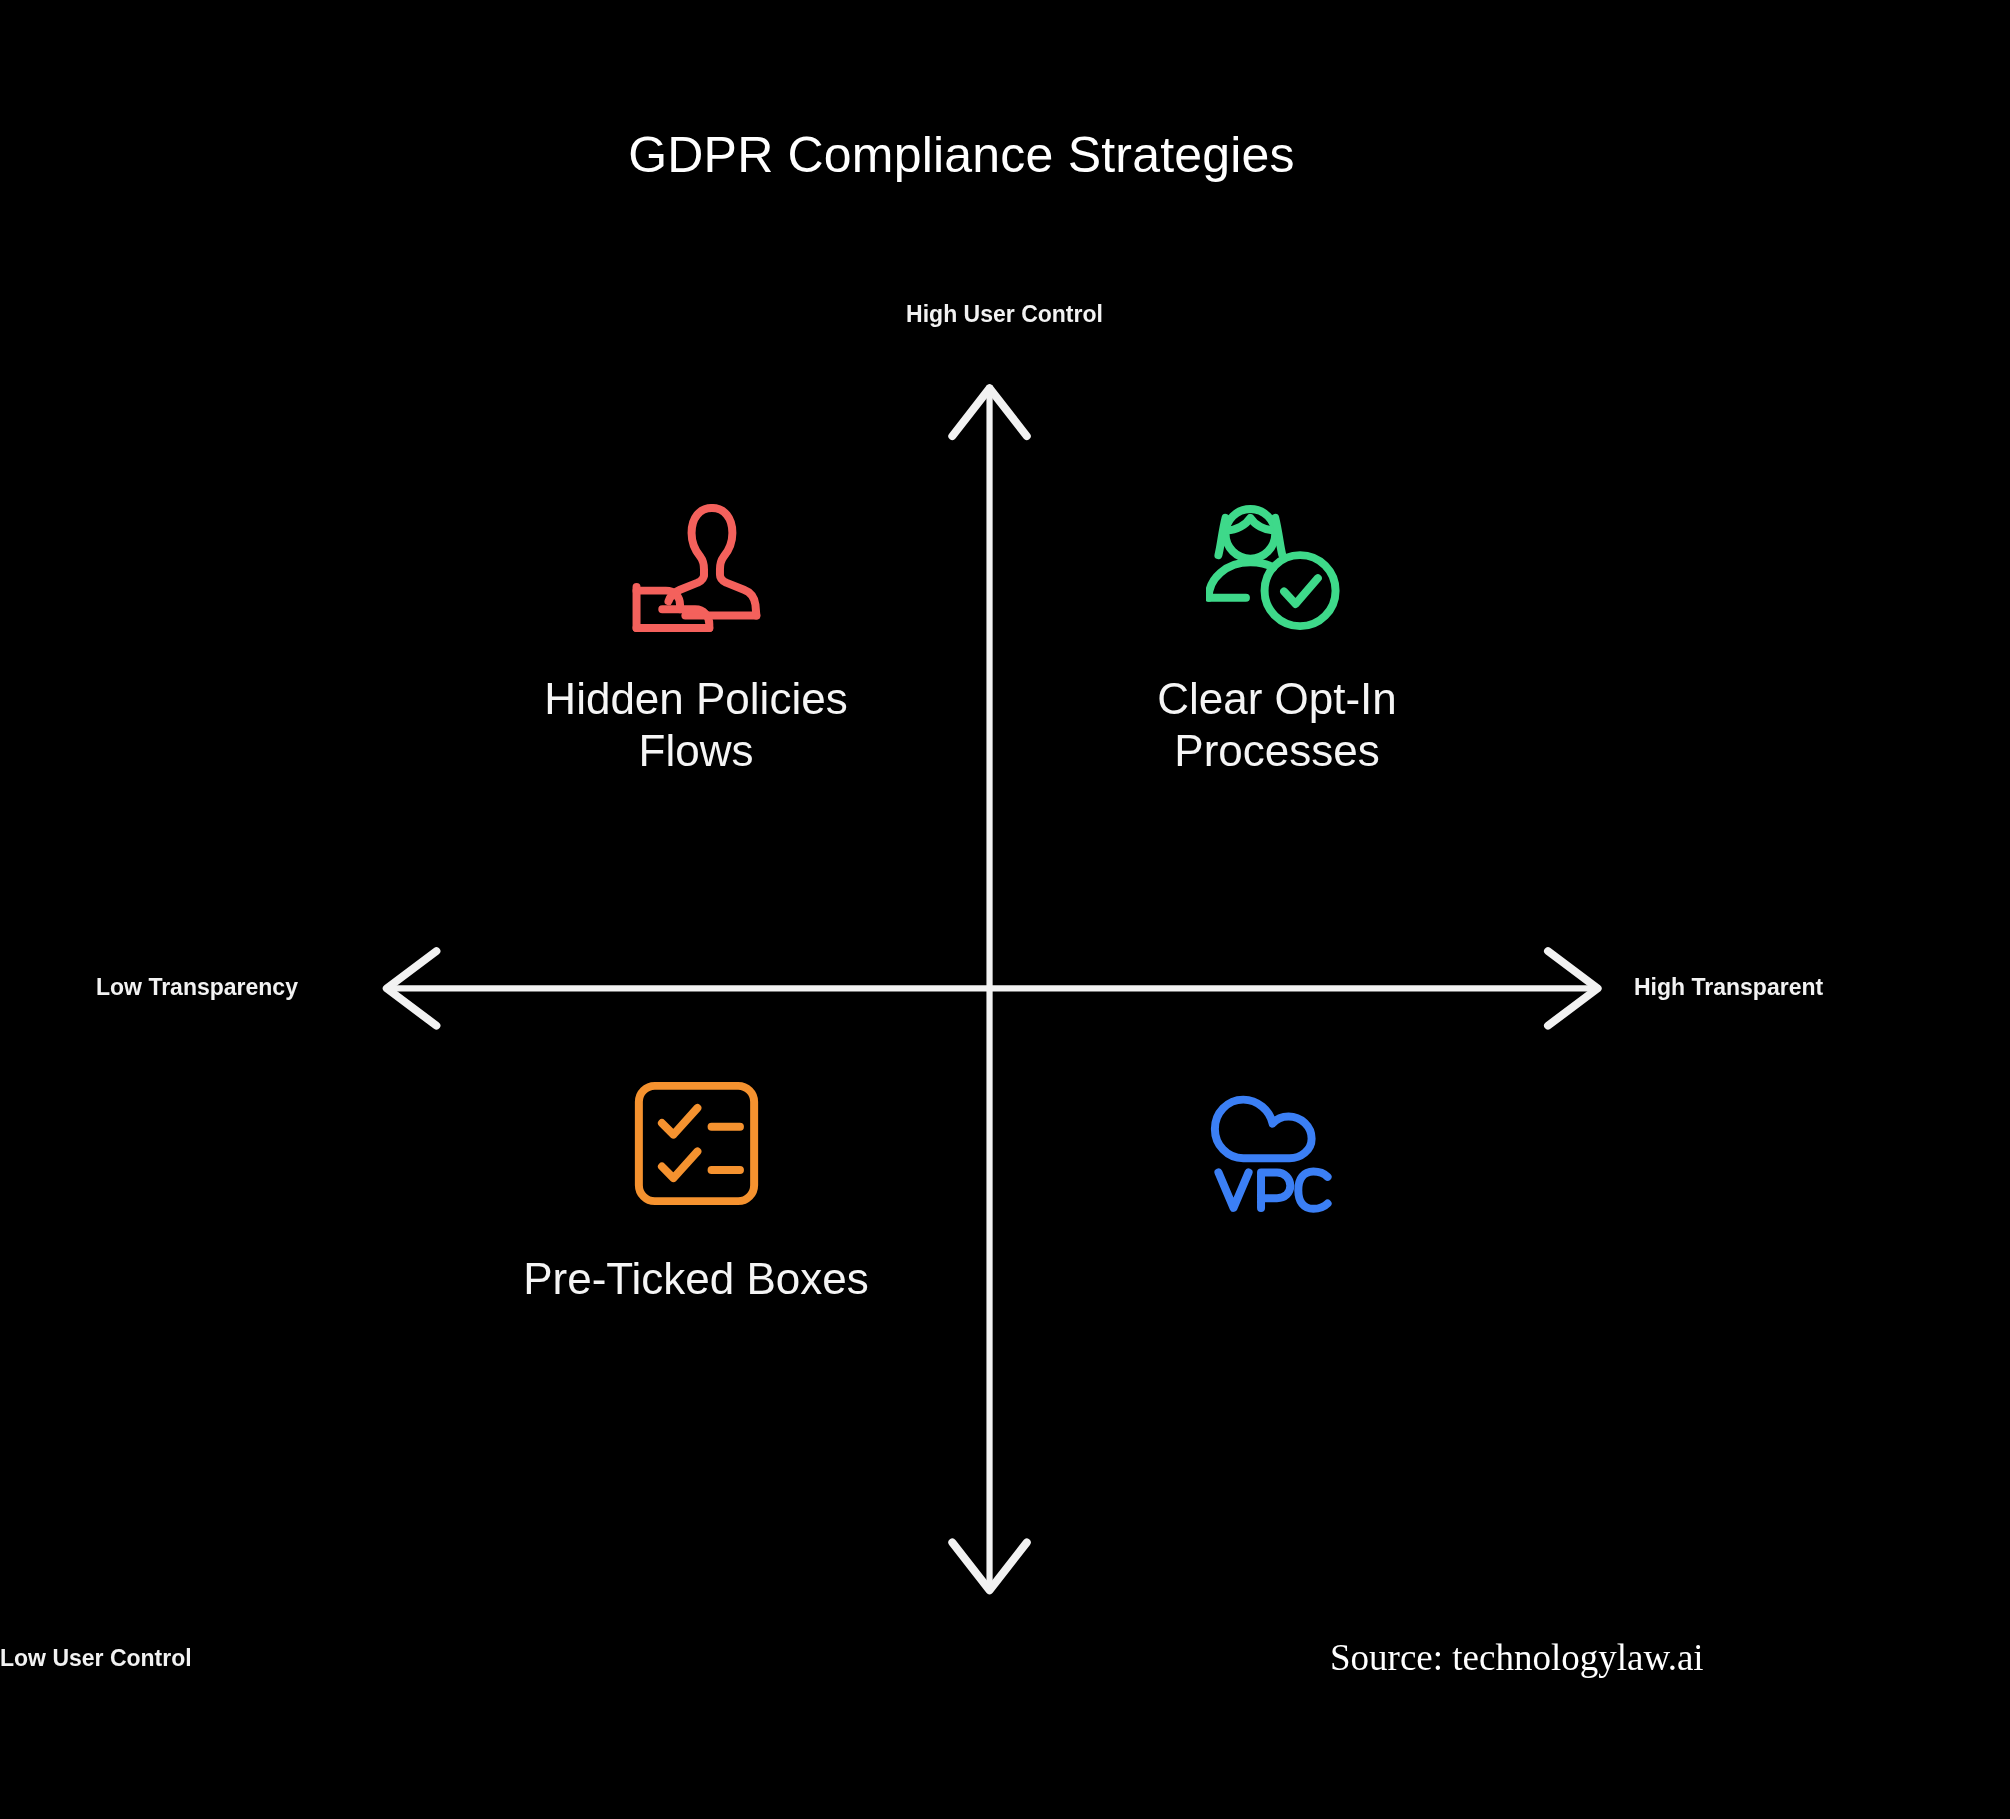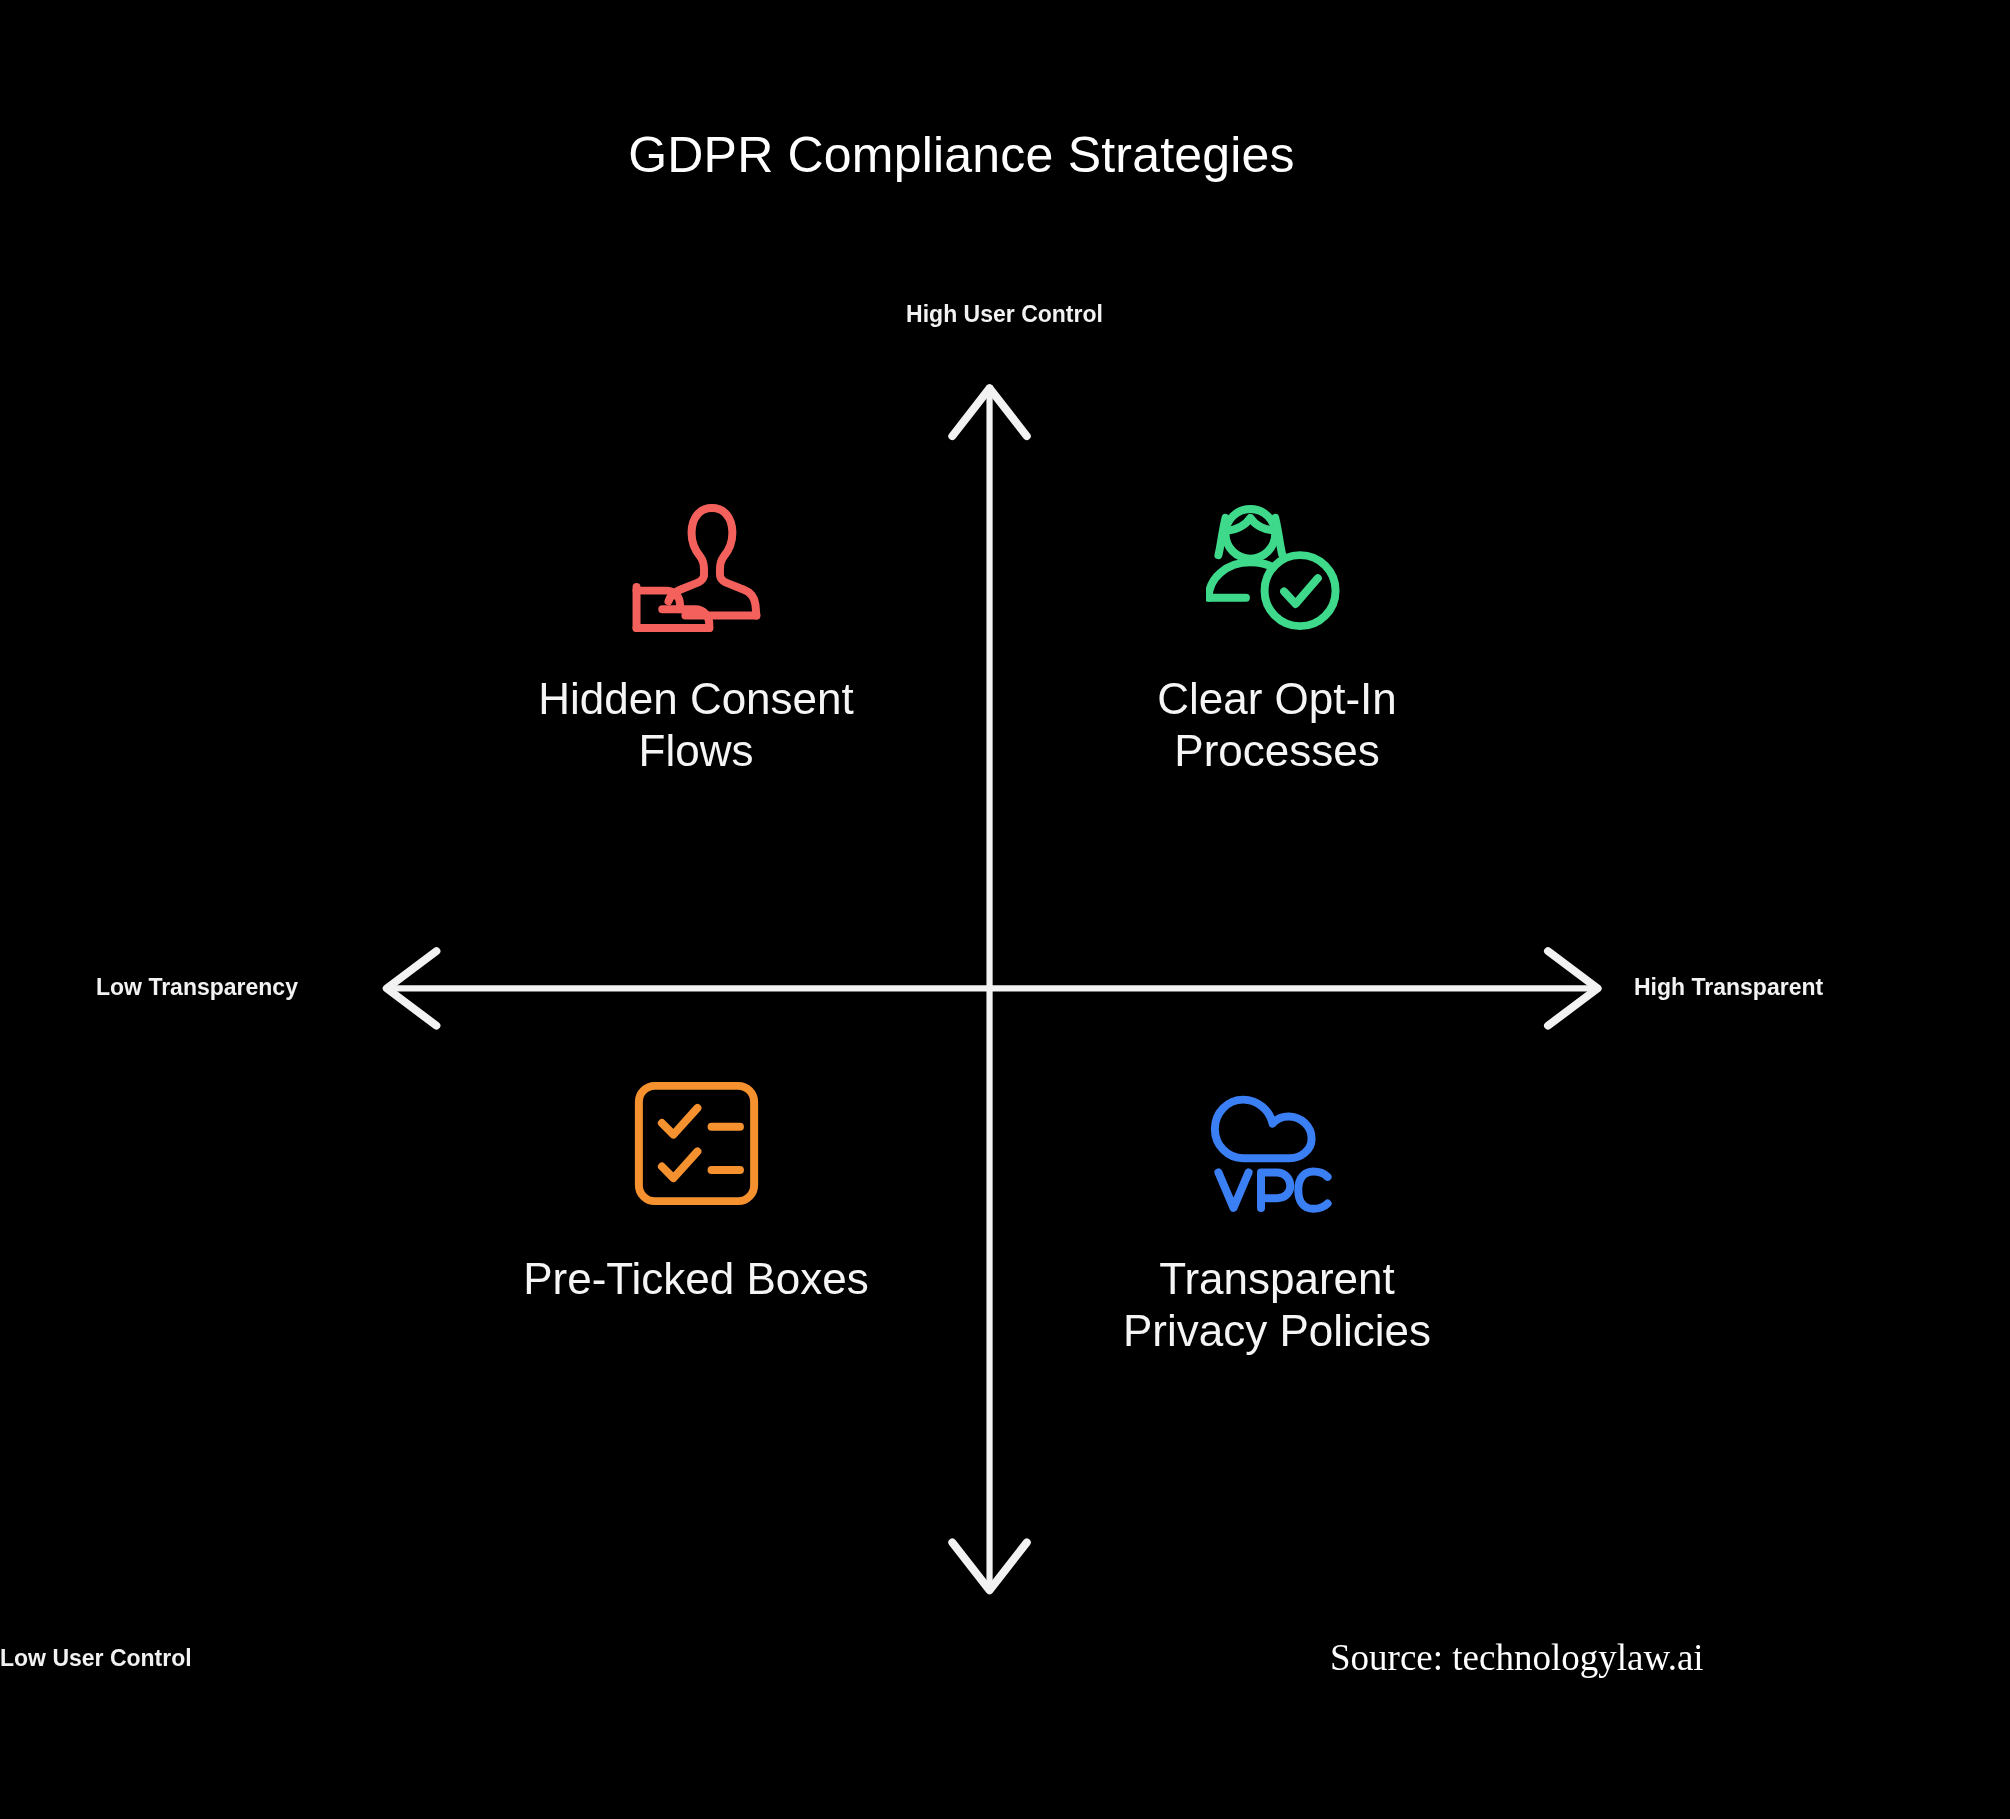--- a/index.html
+++ b/index.html
@@ -134,21 +134,21 @@
         <path d="M98 17 C112 17 121 28 121 45 C121 58 116 66 111 72 C108 76 107 80 107 86 L107 92 C107 96 110 99 114 101 L134 109 C142 112 146 118 147 126 L148 138"></path>
         <path d="M89 92 C89 96 86 99 82 101 L62 109 C55 112 51 116 49 122"></path>
         <path d="M98 17 C84 17 75 28 75 45 C75 58 80 66 85 72 C88 76 89 80 89 86 L89 92"></path>
         <line x1="68" y1="138" x2="148" y2="138"></line>
         <line x1="13" y1="106" x2="13" y2="152"></line>
         <path d="M13 110 L46 110 C56 110 62 117 62 126 L62 131"></path>
         <path d="M42 131 L79 131 C89 131 95 139 95 148 L95 152"></path>
         <line x1="13" y1="152" x2="95" y2="152"></line>
       </svg>
     </div>
-    <div class="q-label">Hidden Consent
+    <div class="q-label">Hidden Policies
 Flows</div>
   </div>
 
   <div class="quadrant q-tr">
     <div class="q-icon">
       <svg width="142" height="142" viewBox="0 0 160 160" fill="none" stroke="#3ed98a" stroke-width="9" stroke-linecap="round" stroke-linejoin="round">
         <circle cx="50" cy="46" r="28"></circle>
         <path d="M24 42 C34 42 45 36 50 28 C55 36 66 42 76 42"></path>
         <path d="M22 28 C18 44 17 58 14 70"></path>
         <path d="M78 28 C82 44 83 58 86 70"></path>
@@ -177,20 +177,18 @@
 
   <div class="quadrant q-br">
     <div class="q-icon">
       <svg width="142" height="142" viewBox="0 0 160 160" fill="none" stroke="#3b7ff5" stroke-width="9" stroke-linecap="round" stroke-linejoin="round">
         <path d="M42 96 C24 96 10 81 10 63 C10 45 24 30 42 30 C58 30 72 42 75 57 C79 52 86 49 93 49 C107 49 119 60 119 74 C119 87 107 96 94 96 Z"></path>
         <polyline points="14,112 31,152 48,112"></polyline>
         <path d="M62 152 L62 112 L80 112 C89 112 95 119 95 127 C95 135 89 141 80 141 L62 141"></path>
         <path d="M137 117 C133 113 127 111 121 111 C110 111 104 119 104 132 C104 145 110 153 121 153 C127 153 133 151 137 147"></path>
       </svg>
     </div>
-    <div class="q-label">Transparent
-Privacy Policies</div>
   </div>
 
   <div class="source">Source: technologylaw.ai</div>
 
 </div>
 
 
 </body></html>

